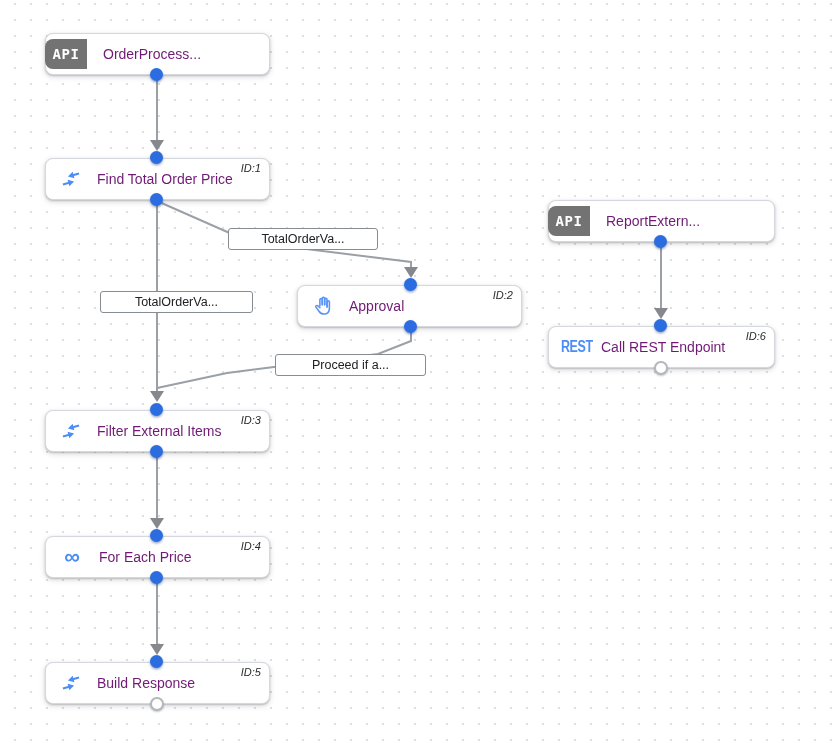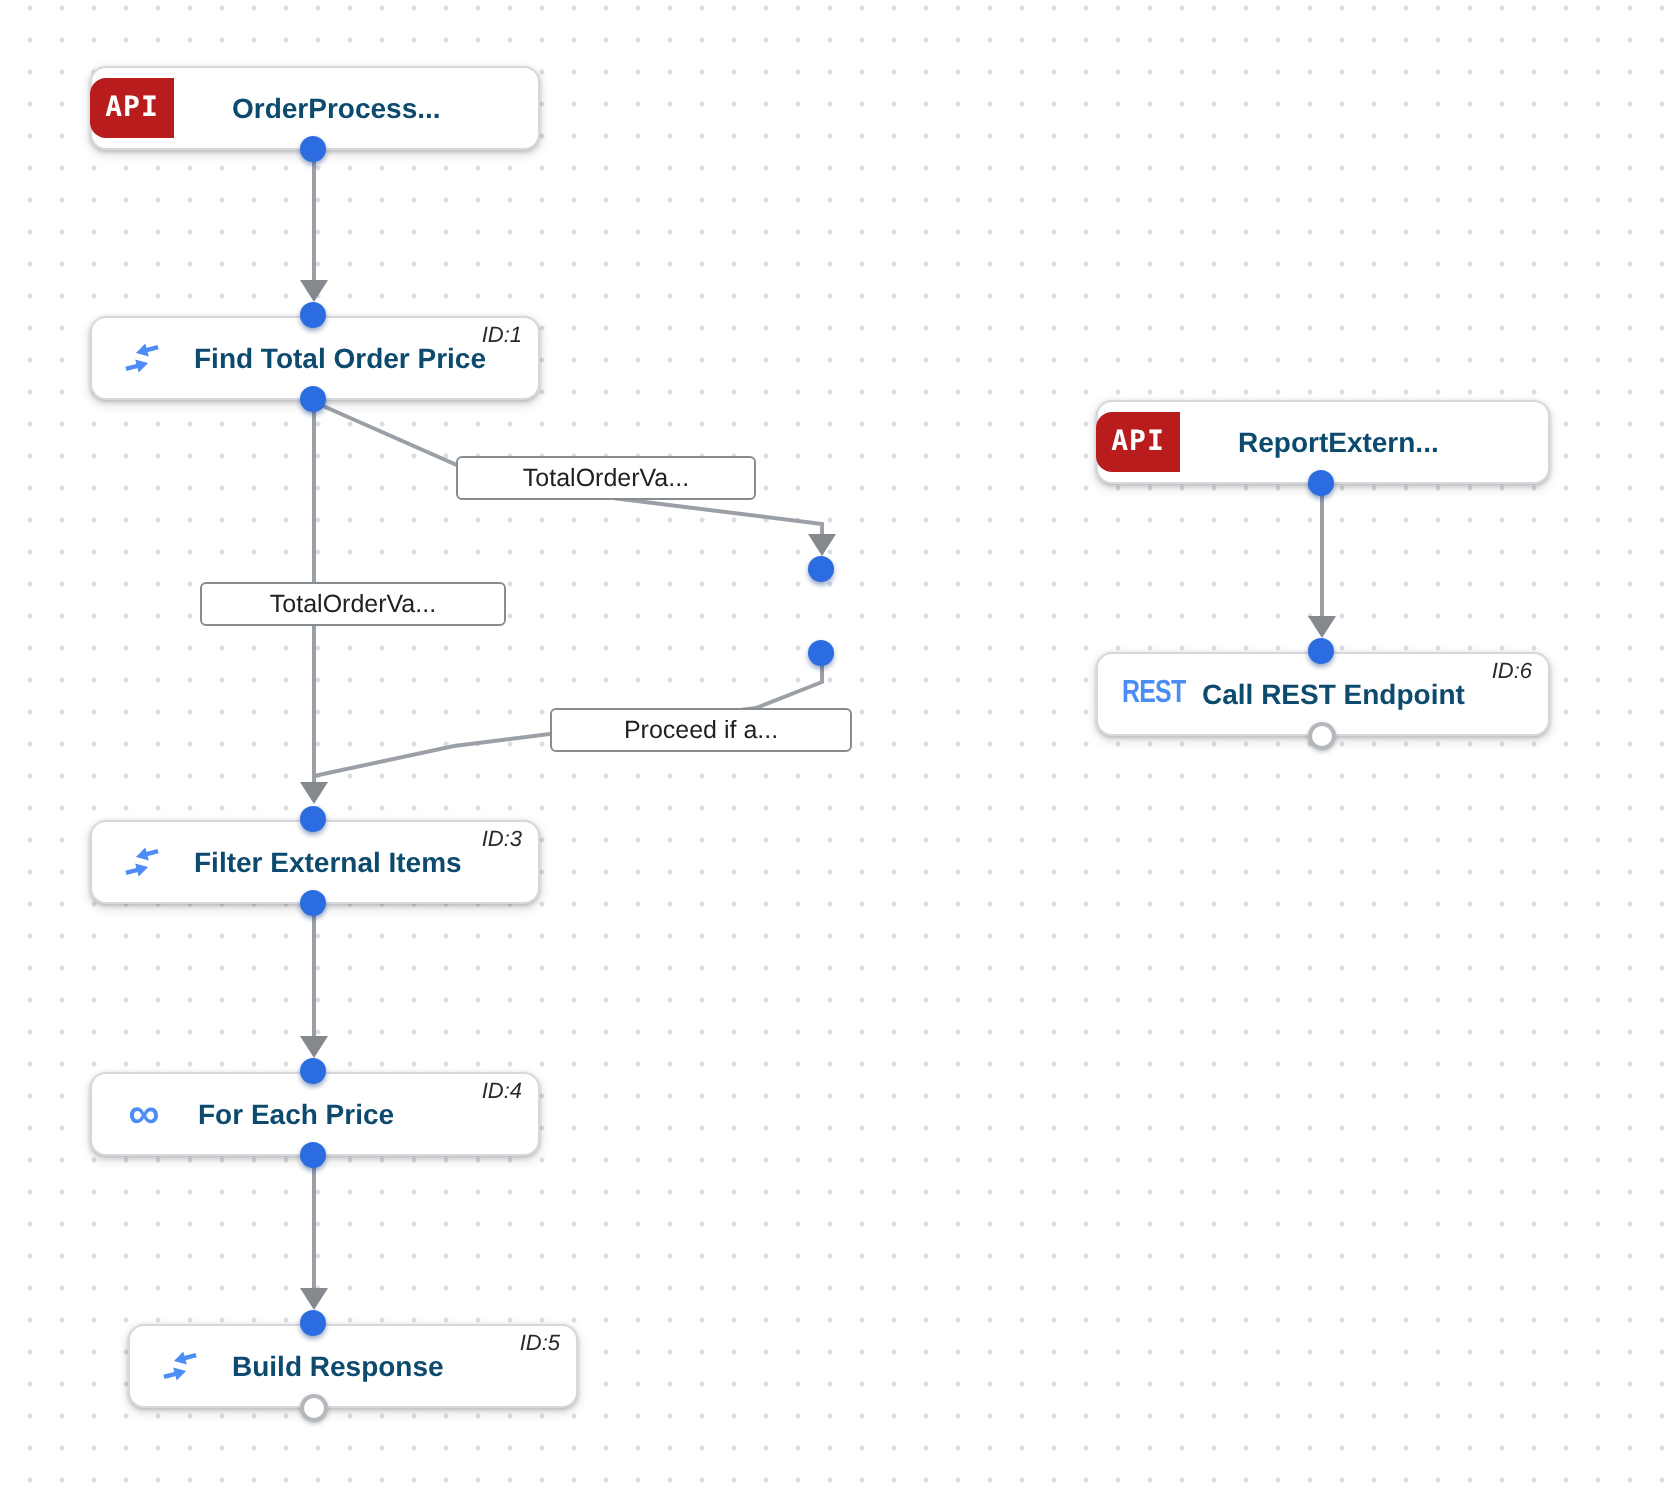--- a/index.html
+++ b/index.html
@@ -11,26 +11,26 @@
     font-family:"Liberation Sans","DejaVu Sans",sans-serif;color:#202124;
   }
   .edges{position:absolute;left:0;top:0;width:833px;height:746px;z-index:1;}
   .edges polyline,.edges line{fill:none;stroke:#9aa0a6;stroke-width:2;}
   .edges polygon{fill:#85898d;stroke:none;}
   .node{
     position:absolute;height:42px;background:#fff;border:1px solid #d5d8dc;border-radius:8px;
     box-shadow:0 1px 2px rgba(60,64,67,.28),0 2px 5px 1px rgba(60,64,67,.13);
     display:flex;align-items:center;z-index:3;box-sizing:border-box;cursor:pointer;
   }
-  .node .title{font-size:14px;font-weight:bold;color:#0c4a6e;white-space:nowrap;}
+  .node .title{font-size:14px;font-weight:normal;color:#701a75;white-space:nowrap;}
   .task{padding-left:14px;}
   .task .title{margin-left:15px;}
   .idlabel{position:absolute;top:3px;right:8px;font-size:11px;font-weight:normal;color:#27292b;font-style:italic;}
   .badge{
-    width:42px;height:30px;margin:-1px 13px -1px -1px;background:#b91c1c;border-radius:8px 0 0 8px;
+    width:42px;height:30px;margin:-1px 0 -1px -1px;background:#737373;border-radius:8px 0 0 8px;
     display:flex;align-items:center;justify-content:center;flex:0 0 42px;
   }
   .badge span{color:#fff;font-family:"DejaVu Sans Mono","Liberation Mono",monospace;font-weight:bold;font-size:14px;letter-spacing:.5px;}
   .trigger .title{margin-left:16px;}
   .rest-txt{
     color:#4b8df5;font-weight:bold;font-size:16px;letter-spacing:-.5px;transform:scaleX(.78);
     transform-origin:left center;font-family:"Liberation Sans",sans-serif;width:38px;flex:0 0 38px;
   }
   .inf{color:#4d8df6;font-size:22px;font-weight:bold;line-height:20px;width:24px;text-align:center;}
   .icon22{width:22px;height:22px;flex:0 0 22px;}
@@ -94,41 +94,51 @@
         <line x1="2" y1="15.5" x2="9" y2="15.5" stroke="#4d8df6" stroke-width="2.4"></line>
         <polygon points="8.2,11.8 14.5,15.5 8.2,19.2" fill="#4d8df6"></polygon>
         <line x1="22" y1="8.5" x2="15" y2="8.5" stroke="#4d8df6" stroke-width="2.4"></line>
         <polygon points="15.8,4.8 9.5,8.5 15.8,12.2" fill="#4d8df6"></polygon>
       </g>
     </svg>
     <span class="title">Find Total Order Price</span>
     <span class="idlabel">ID:1</span>
   </div>
 
+  <div class="node task" style="left:297px;top:285px;width:225px;">
+    <svg class="icon22" viewBox="0 0 24 24" fill="none" stroke="#5b93f5" stroke-width="1.7" stroke-linecap="round" stroke-linejoin="round">
+      <path d="M8.6 12 V5.2 a1.3 1.3 0 0 1 2.6 0 V10.5"></path>
+      <path d="M11.2 10.5 V3.9 a1.3 1.3 0 0 1 2.6 0 V10.5"></path>
+      <path d="M13.8 10.5 V5 a1.3 1.3 0 0 1 2.6 0 V13"></path>
+      <path d="M16.4 13 V7.6 a1.3 1.3 0 0 1 2.6 0 V14.5 c0 4-2.4 6.3-5.9 6.3 c-2.7 0-4.1-1-5.5-3.1 L4.3 13.2 c-.7-1.1.6-2.3 1.7-1.5 l2.6 2.1"></path>
+    </svg>
+    <span class="title">Approval</span>
+    <span class="idlabel">ID:2</span>
+  </div>
 
   <div class="node task" style="left:45px;top:410px;width:225px;text-align:right;">
     <svg class="icon22" viewBox="0 0 24 24">
       <g transform="rotate(-15 12 12)">
         <line x1="2" y1="15.5" x2="9" y2="15.5" stroke="#4d8df6" stroke-width="2.4"></line>
         <polygon points="8.2,11.8 14.5,15.5 8.2,19.2" fill="#4d8df6"></polygon>
         <line x1="22" y1="8.5" x2="15" y2="8.5" stroke="#4d8df6" stroke-width="2.4"></line>
         <polygon points="15.8,4.8 9.5,8.5 15.8,12.2" fill="#4d8df6"></polygon>
       </g>
     </svg>
     <span class="title">Filter External Items</span>
     <span class="idlabel">ID:3</span>
   </div>
 
   <div class="node task" style="left:45px;top:536px;width:225px;">
     <span class="inf">∞</span>
     <span class="title">For Each Price</span>
     <span class="idlabel">ID:4</span>
   </div>
 
-  <div class="node task" style="left:45px;top:662px;width:225px;margin-left:19px;">
+  <div class="node task" style="left:45px;top:662px;width:225px;">
     <svg class="icon22" viewBox="0 0 24 24">
       <g transform="rotate(-15 12 12)">
         <line x1="2" y1="15.5" x2="9" y2="15.5" stroke="#4d8df6" stroke-width="2.4"></line>
         <polygon points="8.2,11.8 14.5,15.5 8.2,19.2" fill="#4d8df6"></polygon>
         <line x1="22" y1="8.5" x2="15" y2="8.5" stroke="#4d8df6" stroke-width="2.4"></line>
         <polygon points="15.8,4.8 9.5,8.5 15.8,12.2" fill="#4d8df6"></polygon>
       </g>
     </svg>
     <span class="title">Build Response</span>
     <span class="idlabel">ID:5</span>

